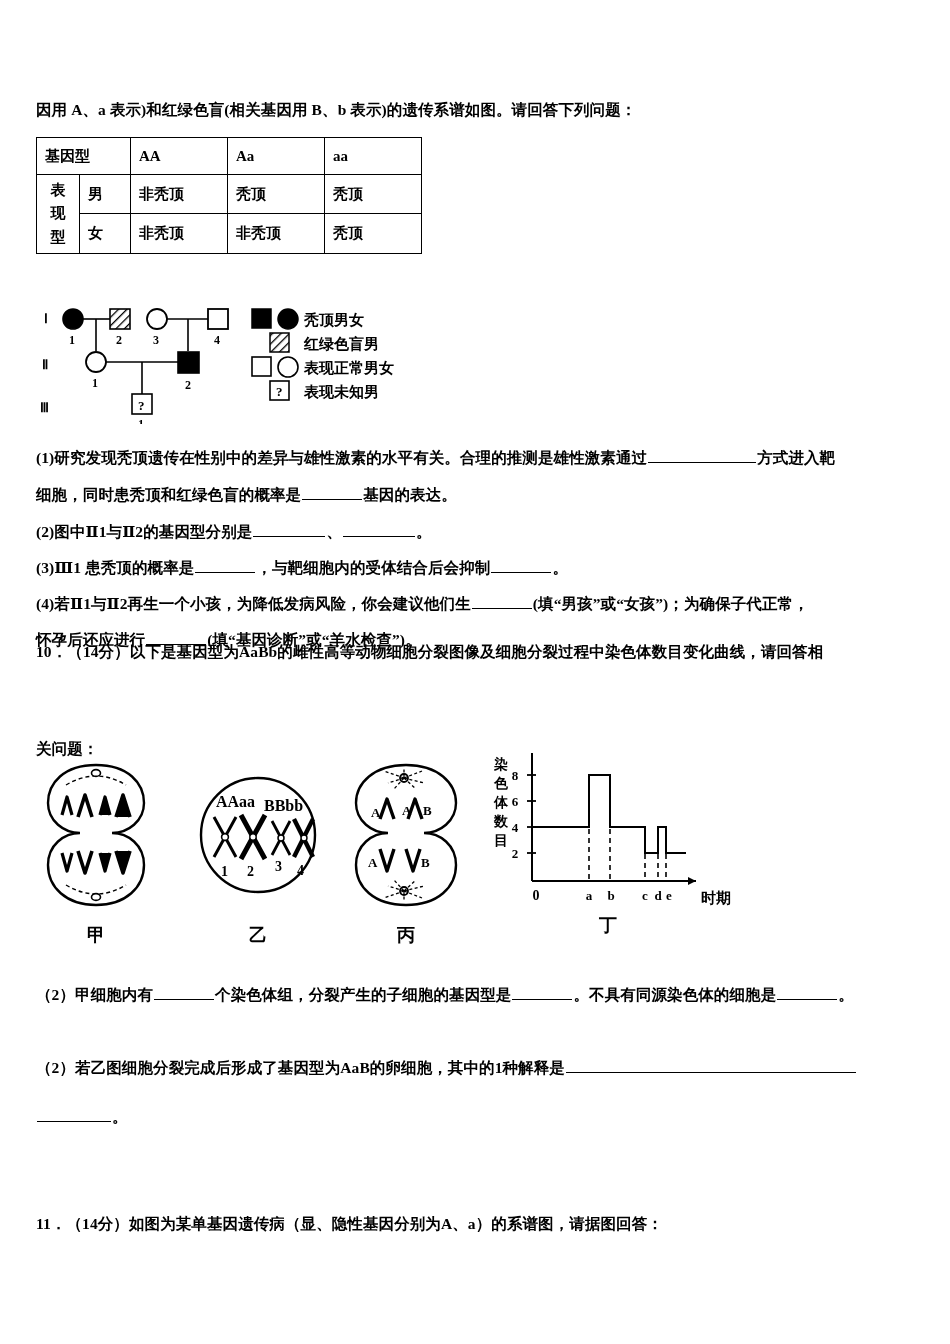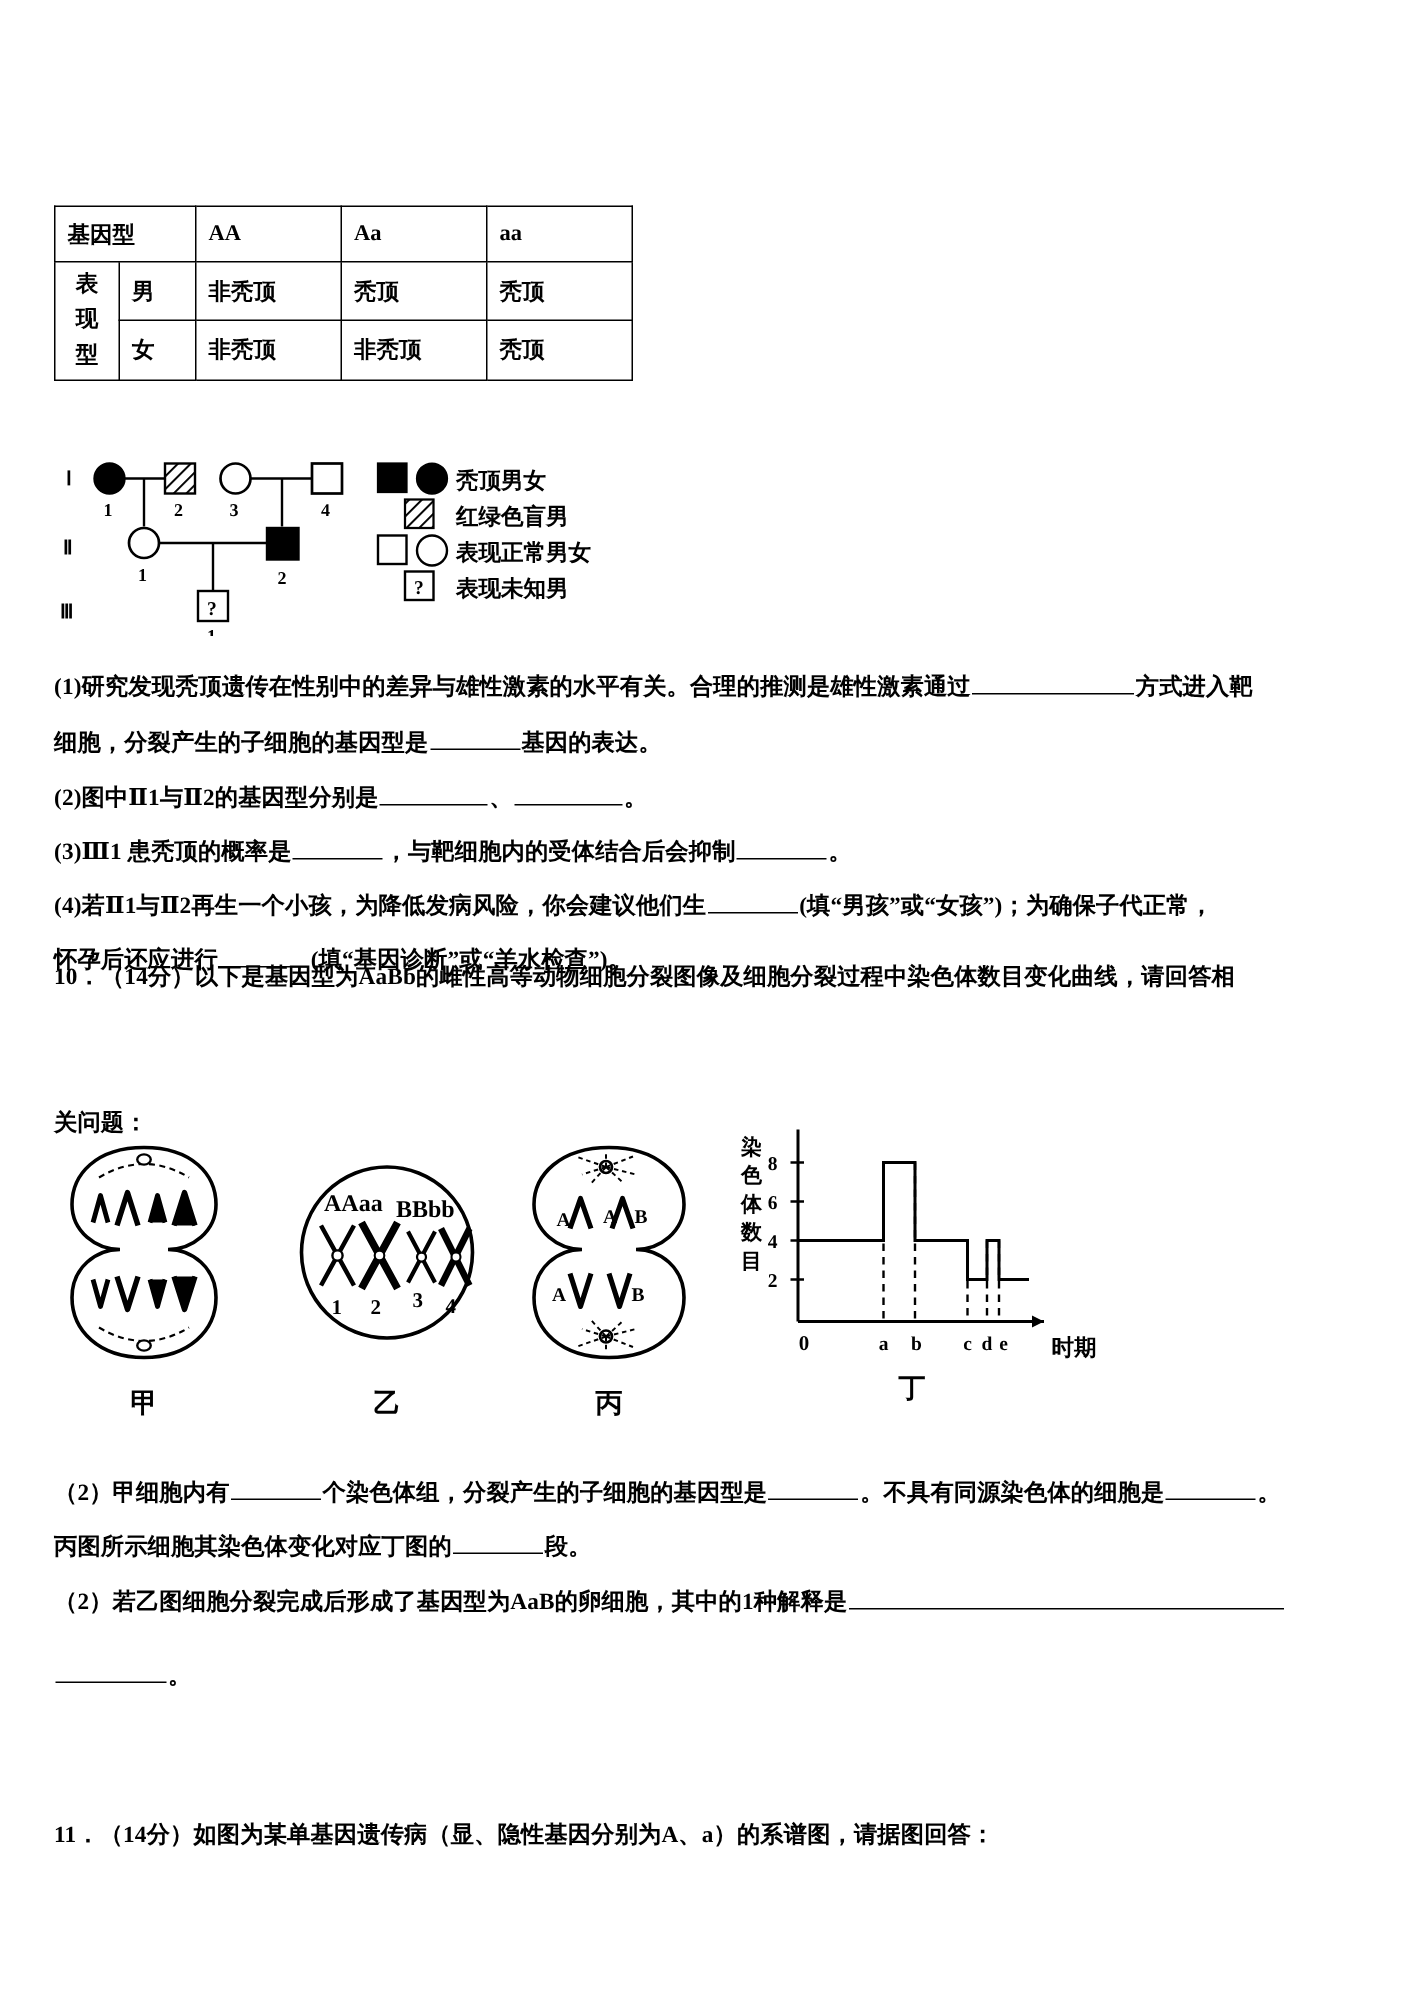--- a/index.html
+++ b/index.html
@@ -79,20 +79,21 @@
     top: 745px;
     width: 700px;
     height: 210px;
   }
 </style>
 </head>
 <body>
 
 <div class="page">
 
+  <div class="ln" style="left:36px; top:101px;">因用 A、a 表示)和红绿色盲(相关基因用 B、b 表示)的遗传系谱如图。请回答下列问题：</div>
 
   <table id="genotype-table">
     <tbody>
         <tr>
       <td class="c-geno" colspan="2">基因型</td>
       <td class="c-val">AA</td>
       <td class="c-val">Aa</td>
       <td class="c-val">aa</td>
     </tr>
     <tr>
@@ -172,21 +173,21 @@
       <rect x="234" y="75" width="19" height="19" fill="#fff" stroke="#000" stroke-width="1.6"></rect>
       <text x="240" y="90" font-family="Liberation Serif, serif" font-size="13" font-weight="bold">?</text>
       <text x="268" y="91" font-family="Liberation Serif, serif" font-size="15" font-weight="bold">表现未知男</text>
     </svg>
   </div>
 
   <div class="ln" style="left:36px; top:447px;">
     <span>(1)研究发现秃顶遗传在性别中的差异与雄性激素的水平有关。合理的推测是雄性激素通过</span><span class="blank" style="width:108px;"></span><span>方式进入靶</span>
   </div>
   <div class="ln" style="left:36px; top:484px;">
-    <span>细胞，分裂产生的子细胞的基因型是</span><span class="blank" style="width:60px;"></span><span>基因的表达。</span>
+    <span>细胞，同时患秃顶和红绿色盲的概率是</span><span class="blank" style="width:60px;"></span><span>基因的表达。</span>
   </div>
 
   <div class="ln" style="left:36px; top:521px;">
     <span>(2)图中Ⅱ1与Ⅱ2的基因型分别是</span><span class="blank" style="width:72px;"></span><span>、</span><span class="blank" style="width:72px;"></span><span>。</span>
   </div>
 
   <div class="ln" style="left:36px; top:557px;">
     <span>(3)Ⅲ1 患秃顶的概率是</span><span class="blank" style="width:60px;"></span><span>，与靶细胞内的受体结合后会抑制</span><span class="blank" style="width:60px;"></span><span>。</span>
   </div>
 
@@ -353,23 +354,20 @@
       <text x="60" y="196" font-family="Liberation Serif, serif" font-size="18" font-weight="bold" text-anchor="middle">甲</text>
       <text x="222" y="196" font-family="Liberation Serif, serif" font-size="18" font-weight="bold" text-anchor="middle">乙</text>
       <text x="370" y="196" font-family="Liberation Serif, serif" font-size="18" font-weight="bold" text-anchor="middle">丙</text>
       <text x="572" y="186" font-family="Liberation Serif, serif" font-size="18" font-weight="bold" text-anchor="middle">丁</text>
     </svg>
   </div>
 
   <div class="ln" style="left:36px; top:984px;">
     <span>（2）甲细胞内有</span><span class="blank" style="width:60px;"></span><span>个染色体组，分裂产生的子细胞的基因型是</span><span class="blank" style="width:60px;"></span><span>。不具有同源染色体的细胞是</span><span class="blank" style="width:60px;"></span><span>。</span>
   </div>
-  <div class="ln" style="left:36px; top:1020px;">
-    <span>丙图所示细胞其染色体变化对应丁图的</span><span class="blank" style="width:60px;"></span><span>段。</span>
-  </div>
 
   <div class="ln" style="left:36px; top:1057px;">
     <span>（2）若乙图细胞分裂完成后形成了基因型为AaB的卵细胞，其中的1种解释是</span><span class="blank" style="width:290px;"></span>
   </div>
   <div class="ln" style="left:36px; top:1106px;">
     <span class="blank" style="width:74px;"></span><span>。</span>
   </div>
 
   <div class="ln" style="left:36px; top:1175px;margin-top:40px;">
     <span>11．</span><span>（14分）</span><span>如图为某单基因遗传病（显、隐性基因分别为A、a）的系谱图，请据图回答：</span>

